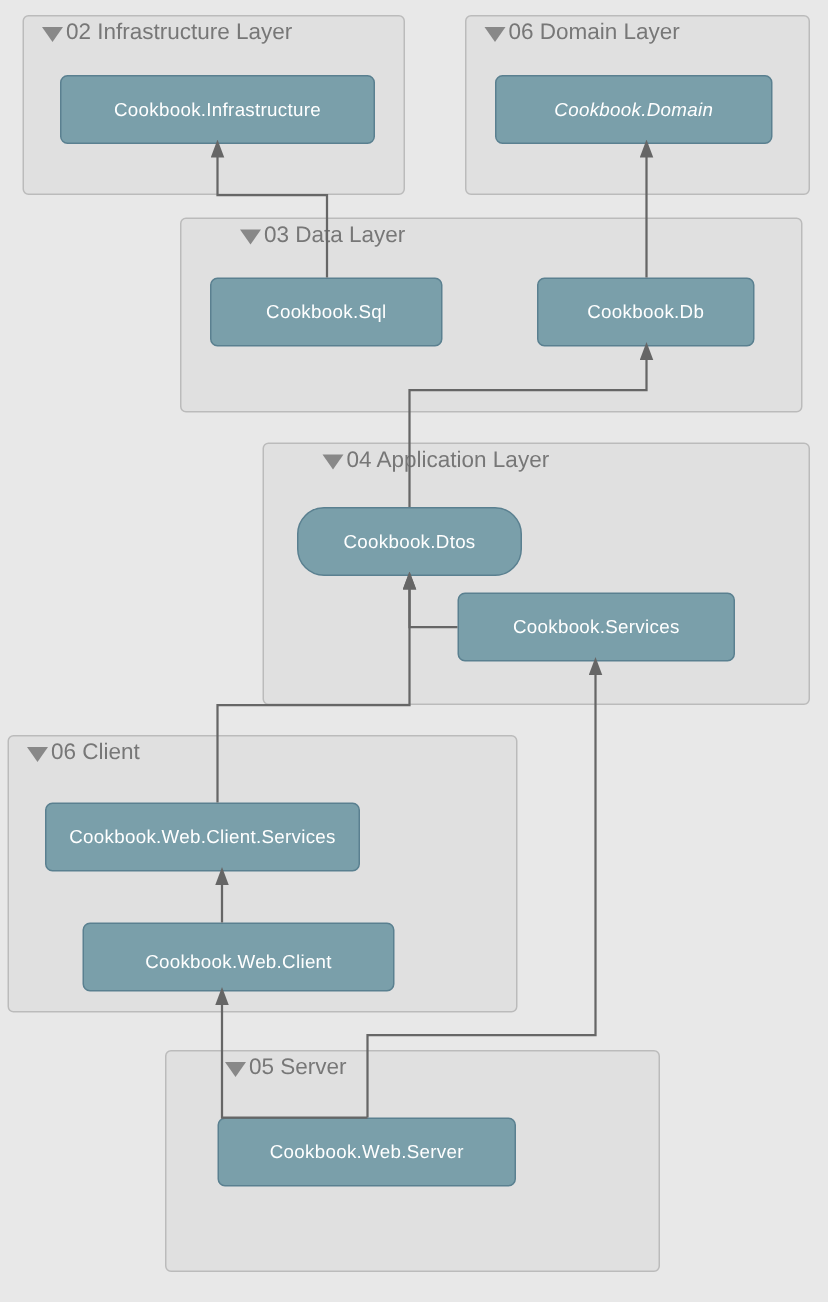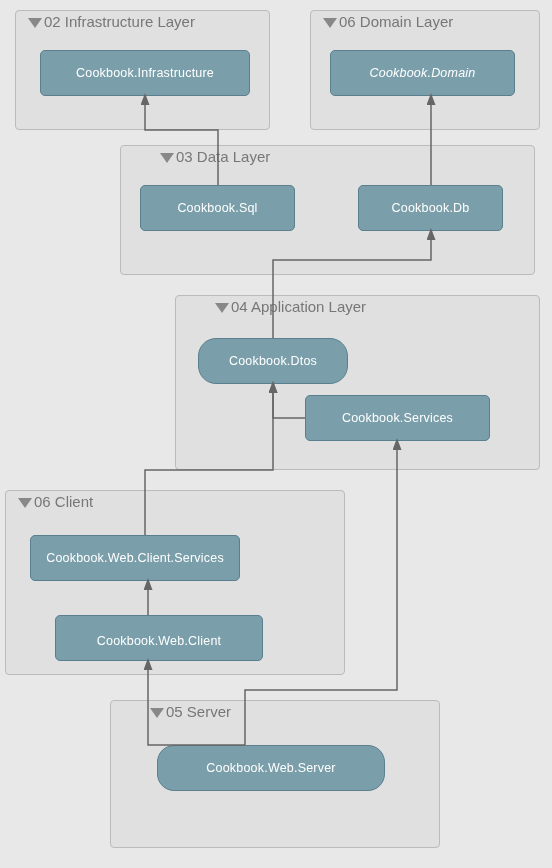--- a/index.html
+++ b/index.html
@@ -124,21 +124,21 @@
 </div>
 
 <div class="node" style="left:30px;top:535px;width:210px;height:46px;">
   <span>Cookbook.Web.Client.Services</span>
 </div>
 
 <div class="node" style="left:55px;top:615px;width:208px;height:46px;align-items:flex-end;">
   <span>Cookbook.Web.Client</span>
 </div>
 
-<div class="node" style="left:157px;top:745px;width:228px;height:46px;border-radius:17px;">
+<div class="node" style="left:145px;top:745px;width:199px;height:46px;">
   <span>Cookbook.Web.Server</span>
 </div>
 
 <svg class="arrows">
   <defs>
     <marker id="arr" markerWidth="8" markerHeight="8" refX="6" refY="3" orient="auto">
       <path d="M0,0 L0,6 L8,3 z"></path>
     </marker>
   </defs>
 

